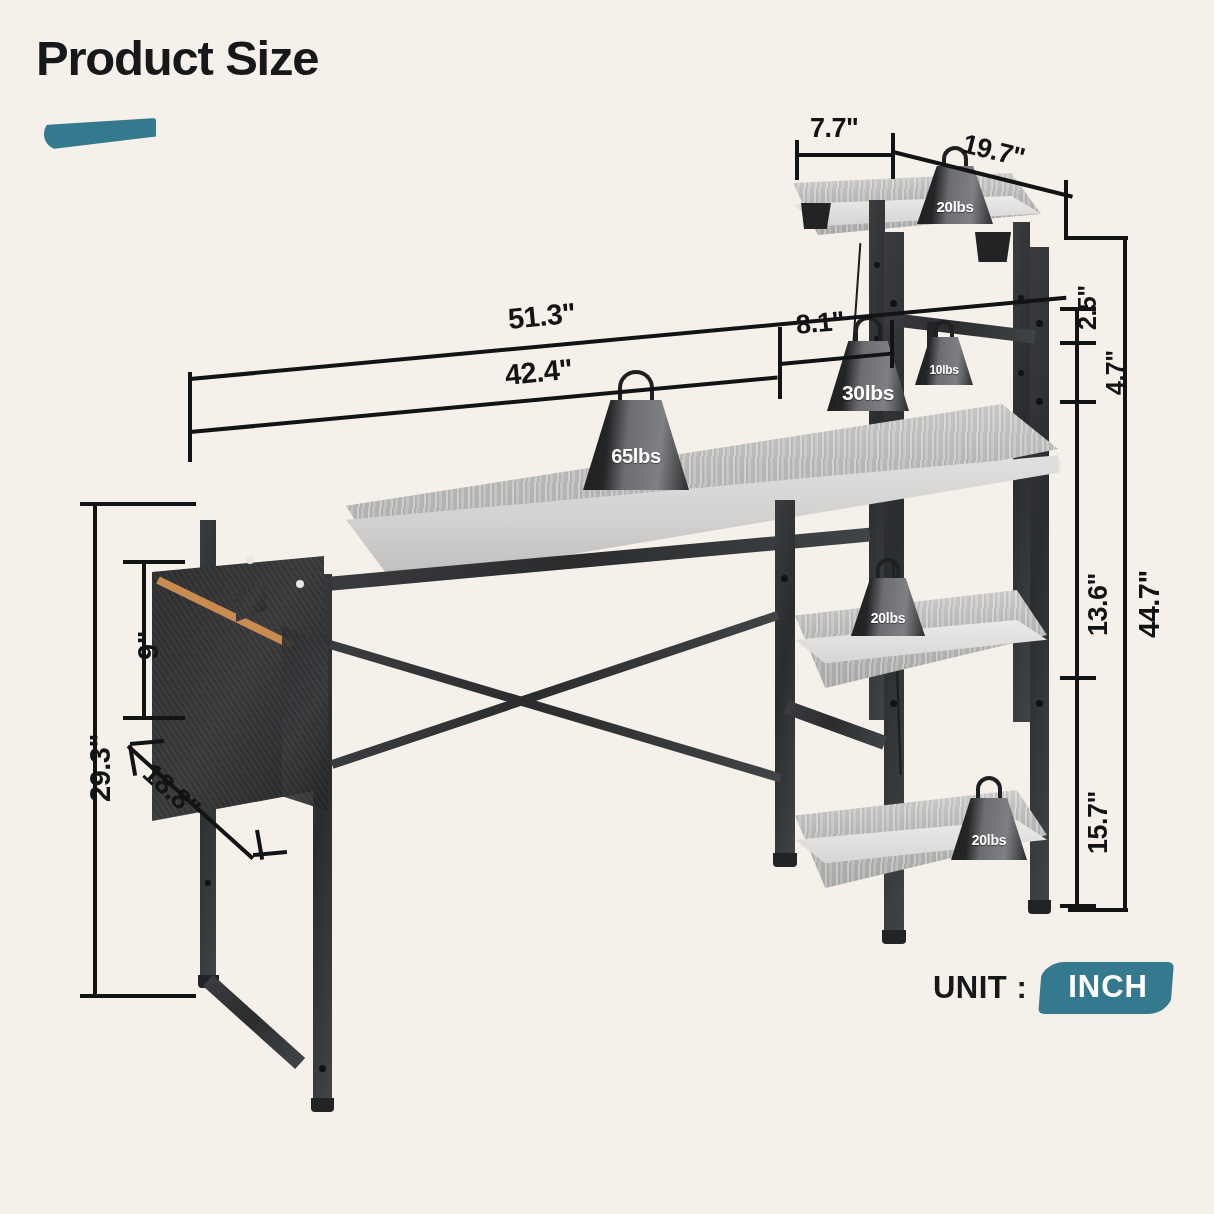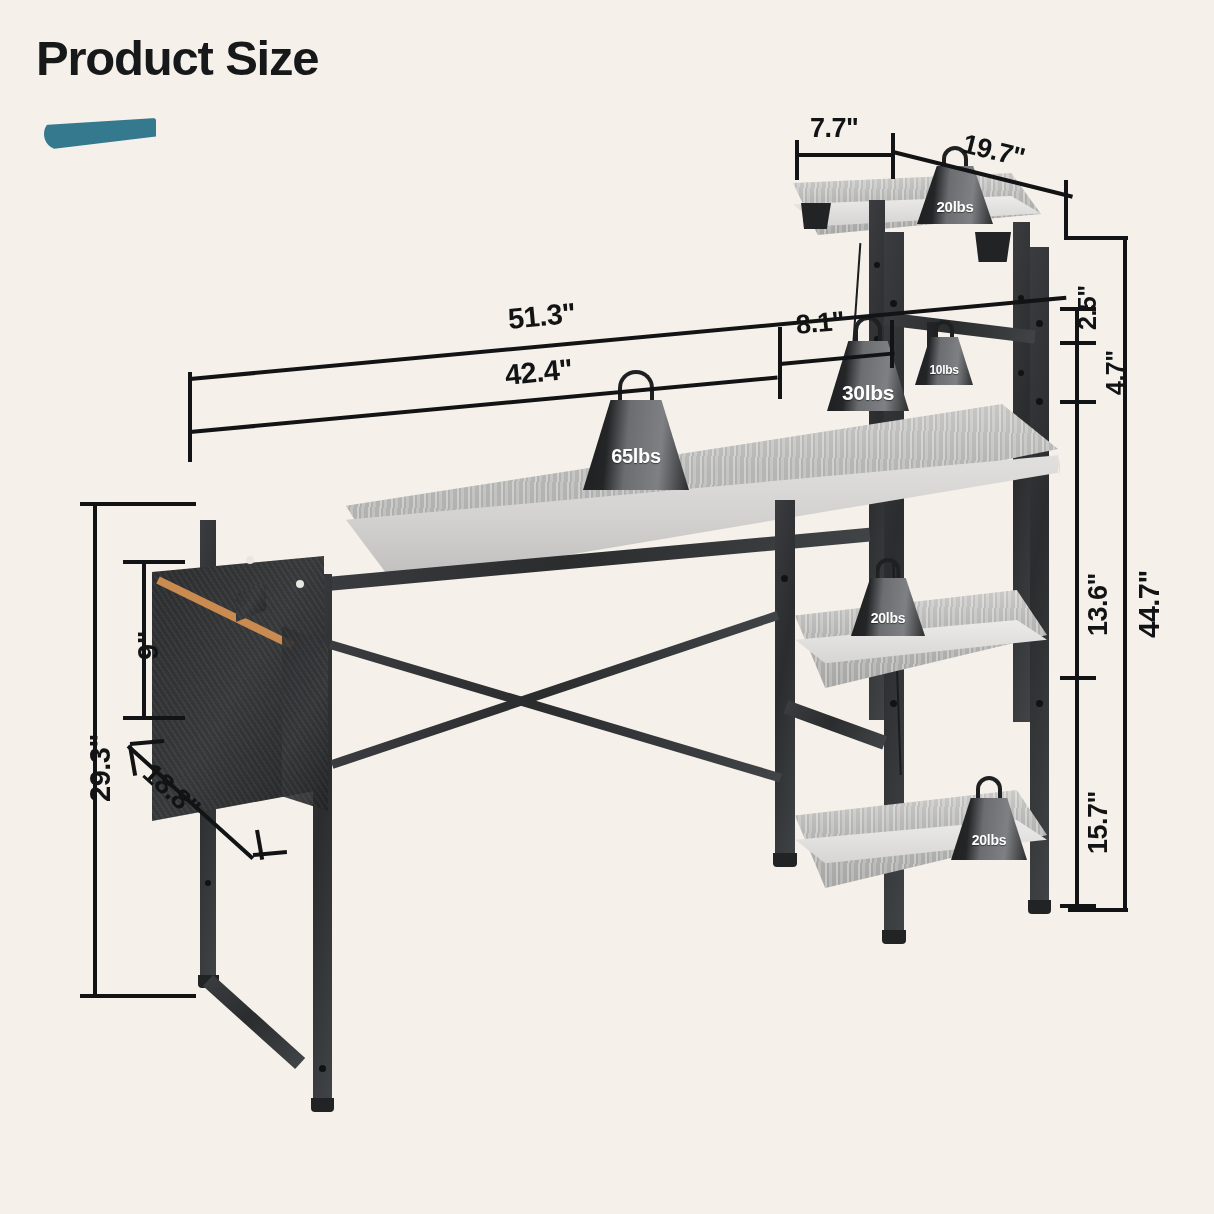--- a/index.html
+++ b/index.html
@@ -294,14 +294,20 @@
     <div class="dim-text" style="left:132px; top:660px; font-size:29px; transform:rotate(-90deg); transform-origin:0 0;">9"</div>
 
     <div class="dim-line" style="left:128px; top:744px; width:168px; height:4px; transform:rotate(42deg);"></div>
     <div class="dim-line" style="left:130px; top:742px; width:34px; height:4px; transform:rotate(-5deg);"></div>
     <div class="dim-line" style="left:130px; top:744px; width:30px; height:4px; transform:rotate(80deg);"></div>
     <div class="dim-line" style="left:253px; top:853px; width:34px; height:4px; transform:rotate(-5deg);"></div>
     <div class="dim-line" style="left:257px; top:828px; width:30px; height:4px; transform:rotate(80deg);"></div>
     <div class="dim-text" style="left:147px; top:753px; font-size:28px; transform:rotate(42deg); transform-origin:0 50%;">18.8"</div>
   </div>
 
+  <div class="unit-wrap">
+    <div class="unit-label">UNIT :</div>
+    <div class="unit-pill">
+      <span>INCH</span>
+    </div>
+  </div>
 
 </div>
 
 </body></html>

